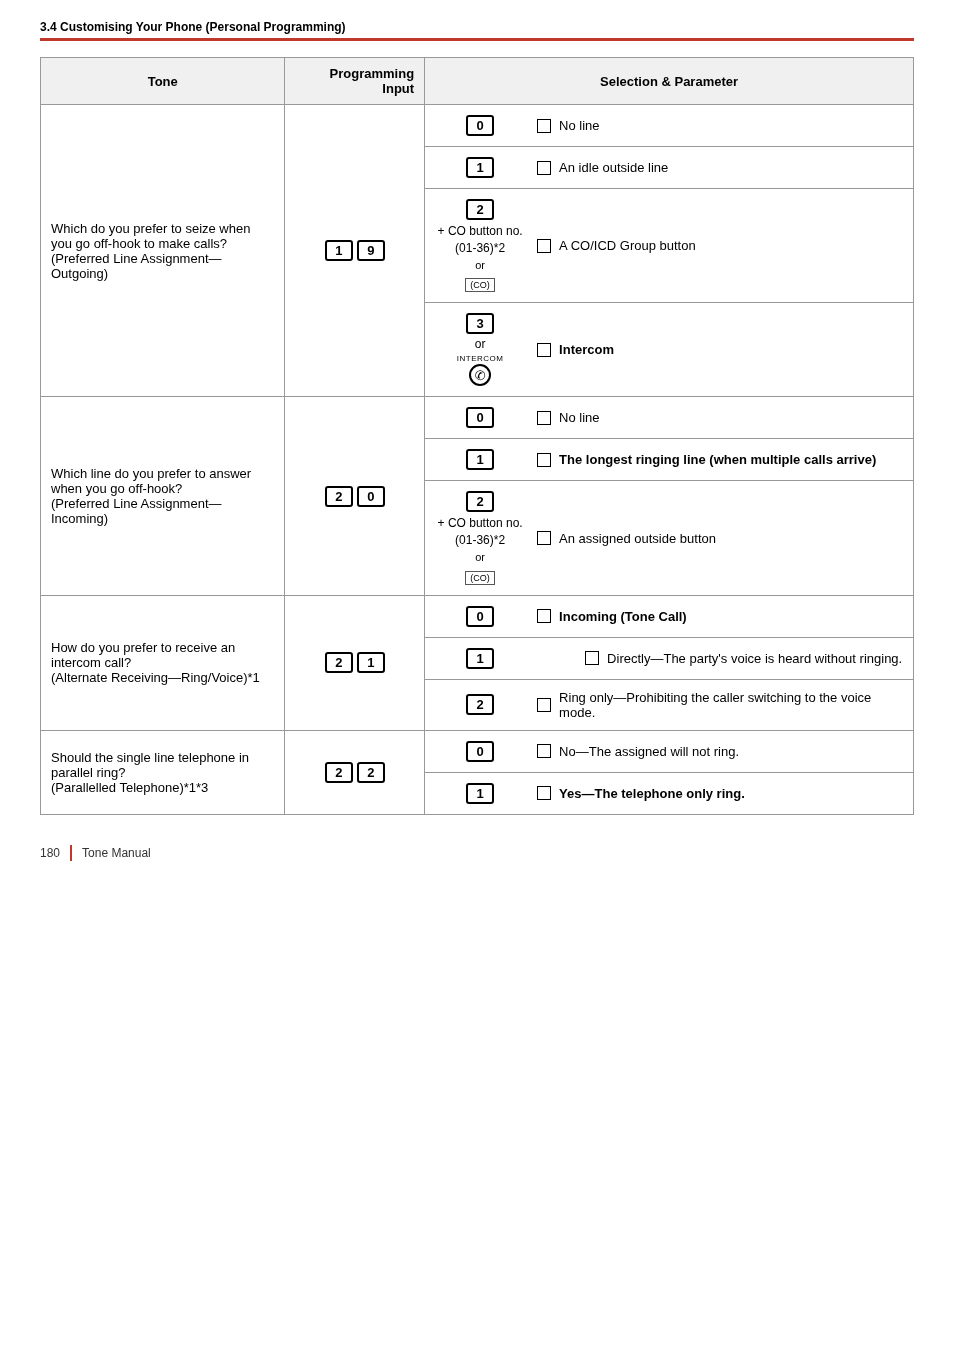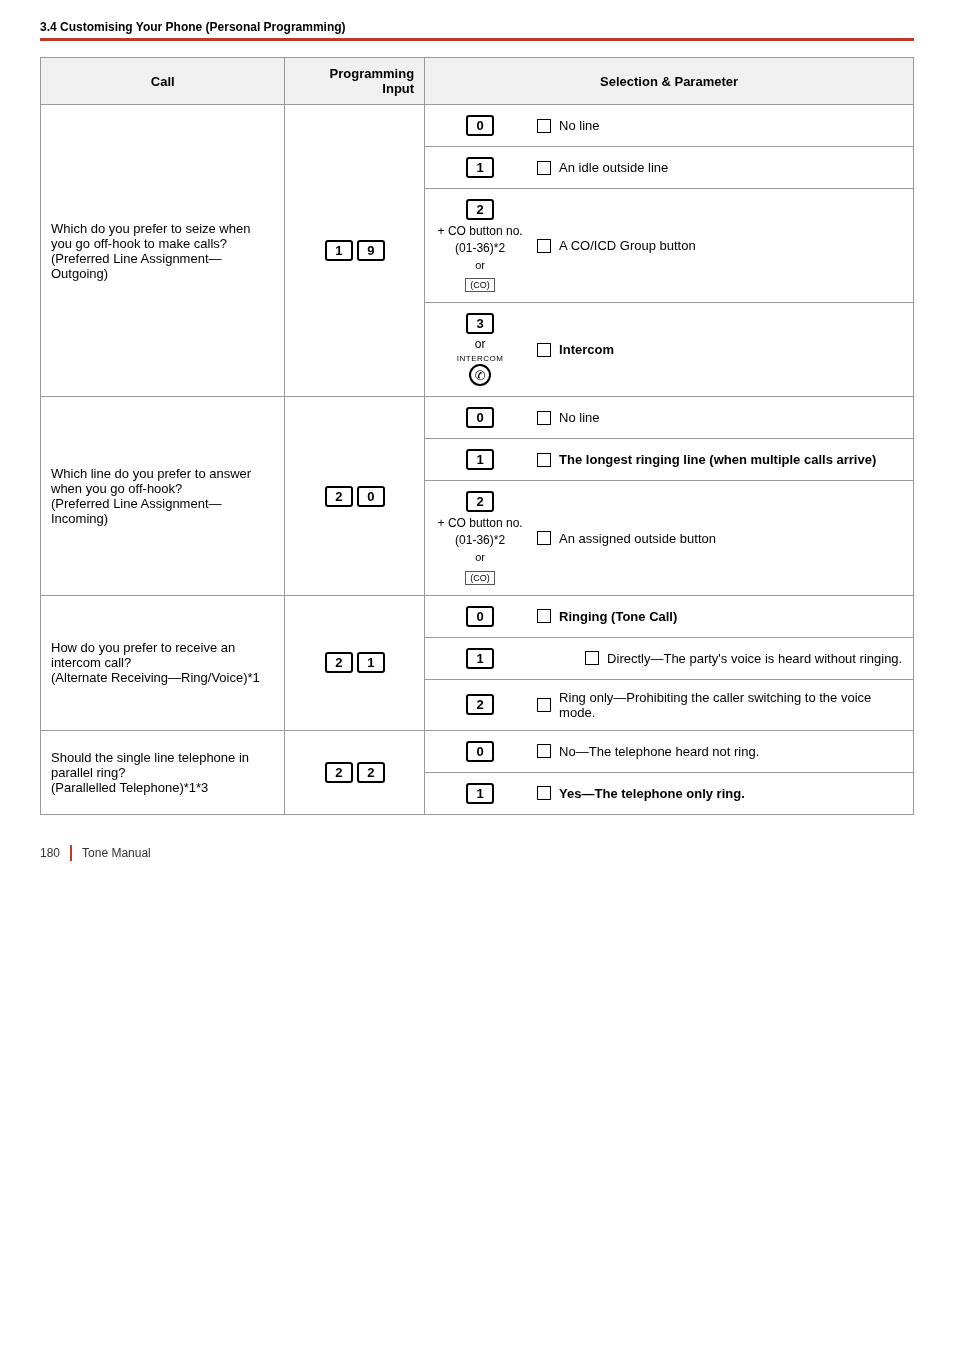--- a/index.html
+++ b/index.html
@@ -86,21 +86,21 @@
 </head>
 <body>
 
 <div class="section-header">
   <span>3.4 Customising Your Phone (Personal Programming)</span>
 </div>
 
 <table>
   <thead>
     <tr>
-      <th class="col-item">Call</th>
+      <th class="col-item">Tone</th>
       <th class="col-prog">Programming<br>Input</th>
       <th class="col-sel">Selection &amp; Parameter</th>
     </tr>
   </thead>
   <tbody id="table-body">
   <tr>
         <td rowspan="4" class="merged-item">Which do you prefer to seize when you go off-hook to make calls?<br>(Preferred Line Assignment—Outgoing)</td>
         <td rowspan="4" class="merged-item" style="text-align: center;">
           <div class="prog-keys">
             <span class="kbd">1</span>
@@ -221,21 +221,21 @@
             <span class="kbd">1</span>
           </div>
         </td>
         <td style="padding: 10px;">
           <div style="display: flex; align-items: center; gap: 12px;">
             <div style="min-width: 90px; text-align: center; display: flex; flex-direction: column; align-items: center; gap: 3px;">
               <span class="kbd">0</span>
             </div>
             <div style="flex: 1 1 0%; display: flex; align-items: center; gap: 8px;">
               <span class="checkbox"></span>
-              <span style="font-weight: bold;">Ringing (Tone Call)</span>
+              <span style="font-weight: bold;">Incoming (Tone Call)</span>
             </div>
           </div>
         </td>
       </tr>
       <tr>
         <td style="padding: 10px;">
           <div style="display: flex; align-items: center; gap: 12px;">
             <div style="min-width: 90px; text-align: center; display: flex; flex-direction: column; align-items: center; gap: 3px;">
               <span class="kbd">1</span>
             </div>
@@ -267,21 +267,21 @@
             <span class="kbd">2</span>
           </div>
         </td>
         <td style="padding: 10px;">
           <div style="display: flex; align-items: center; gap: 12px;">
             <div style="min-width: 90px; text-align: center; display: flex; flex-direction: column; align-items: center; gap: 3px;">
               <span class="kbd">0</span>
             </div>
             <div style="flex: 1 1 0%; display: flex; align-items: center; gap: 8px;">
               <span class="checkbox"></span>
-              <span>No—The telephone heard not ring.</span>
+              <span>No—The assigned will not ring.</span>
             </div>
           </div>
         </td>
       </tr>
       <tr>
         <td style="padding: 10px;">
           <div style="display: flex; align-items: center; gap: 12px;">
             <div style="min-width: 90px; text-align: center; display: flex; flex-direction: column; align-items: center; gap: 3px;">
               <span class="kbd">1</span>
             </div>

